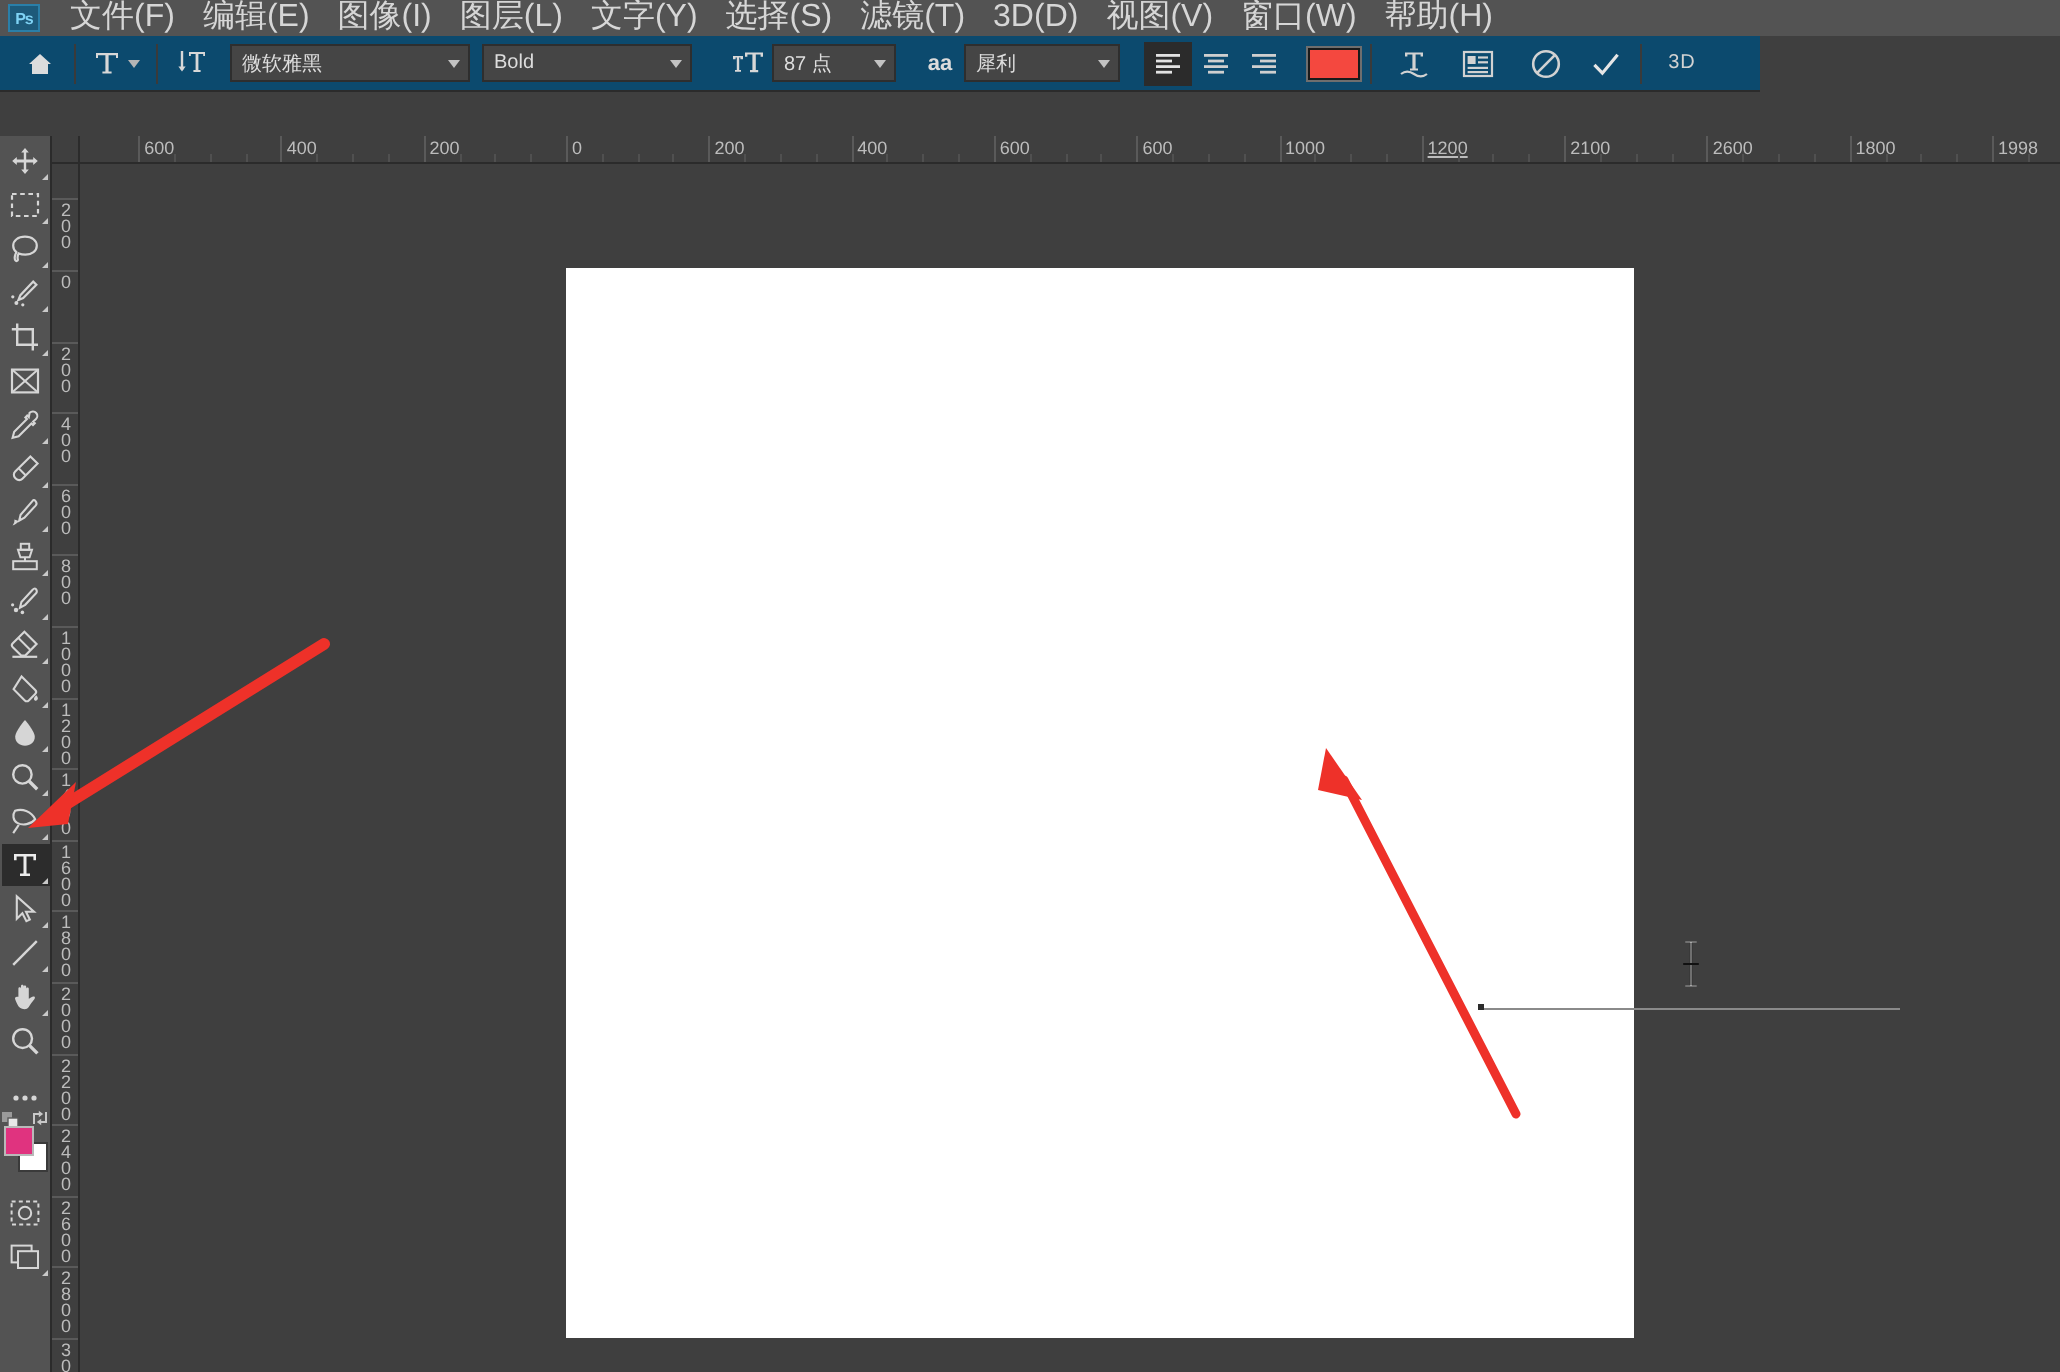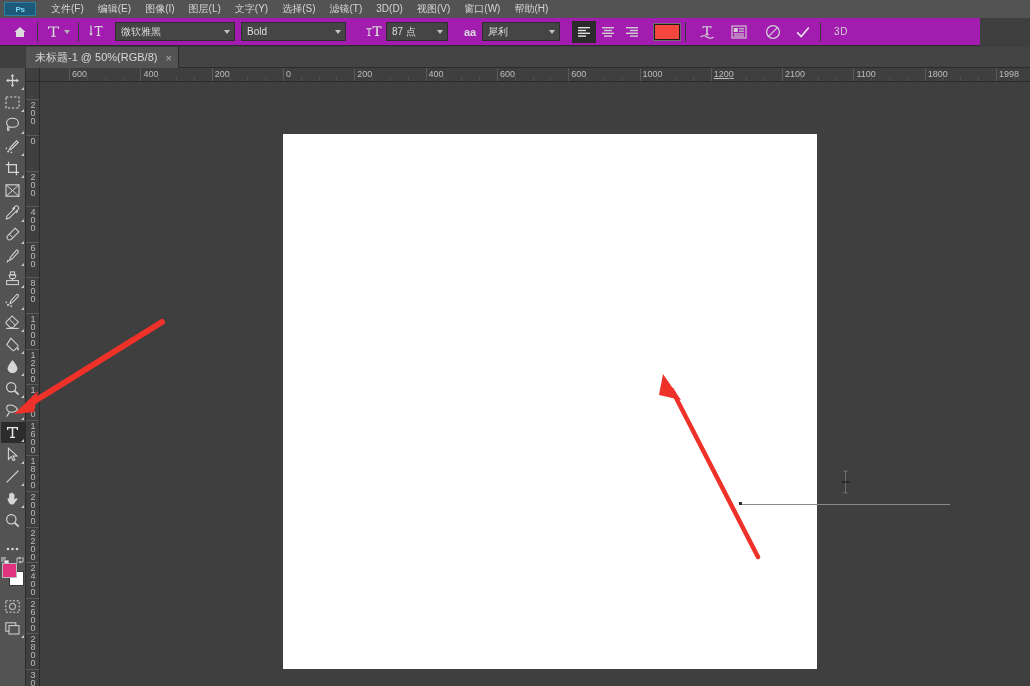--- a/index.html
+++ b/index.html
@@ -11,34 +11,34 @@
     -webkit-font-smoothing:none;
   }
   #app { position:relative; width:1030px; height:686px; }
 
   
   .menubar {
     position:absolute; left:0; top:0; width:1030px; height:18px;
     background:#535353; display:flex; align-items:center;
   }
   .ps-logo {
-    width:32px; height:14px; margin-left:4px; margin-right:8px;
+    width:16px; height:14px; margin-left:4px; margin-right:8px;
     background:#1d5a7a; color:#7fd3f5; font-size:8px; font-weight:bold;
     display:flex; align-items:center; justify-content:center;
     border:1px solid #2a7fa8; letter-spacing:-0.5px;
   }
   .menu-item {
-    color:#d6d6d6; font-size:10px; padding:2px 7px; white-space:nowrap;
+    color:#d6d6d6; font-size:16px; padding:2px 7px; white-space:nowrap;
     line-height:14px;
   }
 
   
   .optionsbar {
-    position:absolute; left:0; top:18px; width:980px; height:28px;
-    background:#a21caf; border-bottom:1px solid #2b2b2b;
+    position:absolute; left:0; top:18px; width:880px; height:28px;
+    background:#0c4a6e; border-bottom:1px solid #2b2b2b;
     display:flex; align-items:center; gap:0;
   }
   .ob-sep { width:1px; height:20px; background:#3a3a3a; margin:0 5px; }
   .ob-btn {
     width:24px; height:22px; display:flex; align-items:center;
     justify-content:center; color:#d2d2d2;
   }
   .ob-btn svg { display:block; }
   .ob-btn.active { background:#2b2b2b; }
   .ob-tool-preset {
@@ -324,26 +324,20 @@
       </svg>
     </div>
     <div class="ob-sep"></div>
     <div style="width:2px"></div>
 
     <div class="ob-btn" style="width:26px">
       <span style="font-size:10px;color:#d2d2d2;letter-spacing:0.5px">3D</span>
     </div>
   </div>
 
-  <div class="tabbar">
-    <div class="doctab">
-      <span>未标题-1 @ 50%(RGB/8)</span>
-      <span class="close-x">×</span>
-    </div>
-  </div>
 
   <div class="ruler-corner"></div>
   <div class="ruler-h" id="rulerH">
       <div class="tick" style="left: 29.1px;"></div>
       <div class="lbl" style="left: 32.1px;">600</div>
       <div class="tick sm" style="left: 46.925px;"></div>
       <div class="tick sm" style="left: 64.75px;"></div>
       <div class="tick sm" style="left: 82.575px;"></div>
       <div class="tick" style="left: 100.4px;"></div>
       <div class="lbl" style="left: 103.4px;">400</div>
@@ -389,21 +383,21 @@
       <div class="lbl" style="left: 673.8px; text-decoration: underline;">1200</div>
       <div class="tick sm" style="left: 688.625px;"></div>
       <div class="tick sm" style="left: 706.45px;"></div>
       <div class="tick sm" style="left: 724.275px;"></div>
       <div class="tick" style="left: 742.1px;"></div>
       <div class="lbl" style="left: 745.1px;">2100</div>
       <div class="tick sm" style="left: 759.925px;"></div>
       <div class="tick sm" style="left: 777.75px;"></div>
       <div class="tick sm" style="left: 795.575px;"></div>
       <div class="tick" style="left: 813.4px;"></div>
-      <div class="lbl" style="left: 816.4px;">1100</div>
+      <div class="lbl" style="left: 816.4px;">2600</div>
       <div class="tick sm" style="left: 831.225px;"></div>
       <div class="tick sm" style="left: 849.05px;"></div>
       <div class="tick sm" style="left: 866.875px;"></div>
       <div class="tick" style="left: 884.7px;"></div>
       <div class="lbl" style="left: 887.7px;">1800</div>
       <div class="tick sm" style="left: 902.525px;"></div>
       <div class="tick sm" style="left: 920.35px;"></div>
       <div class="tick sm" style="left: 938.175px;"></div>
       <div class="tick" style="left: 956px;"></div>
       <div class="lbl" style="left: 959px;">1998</div>

